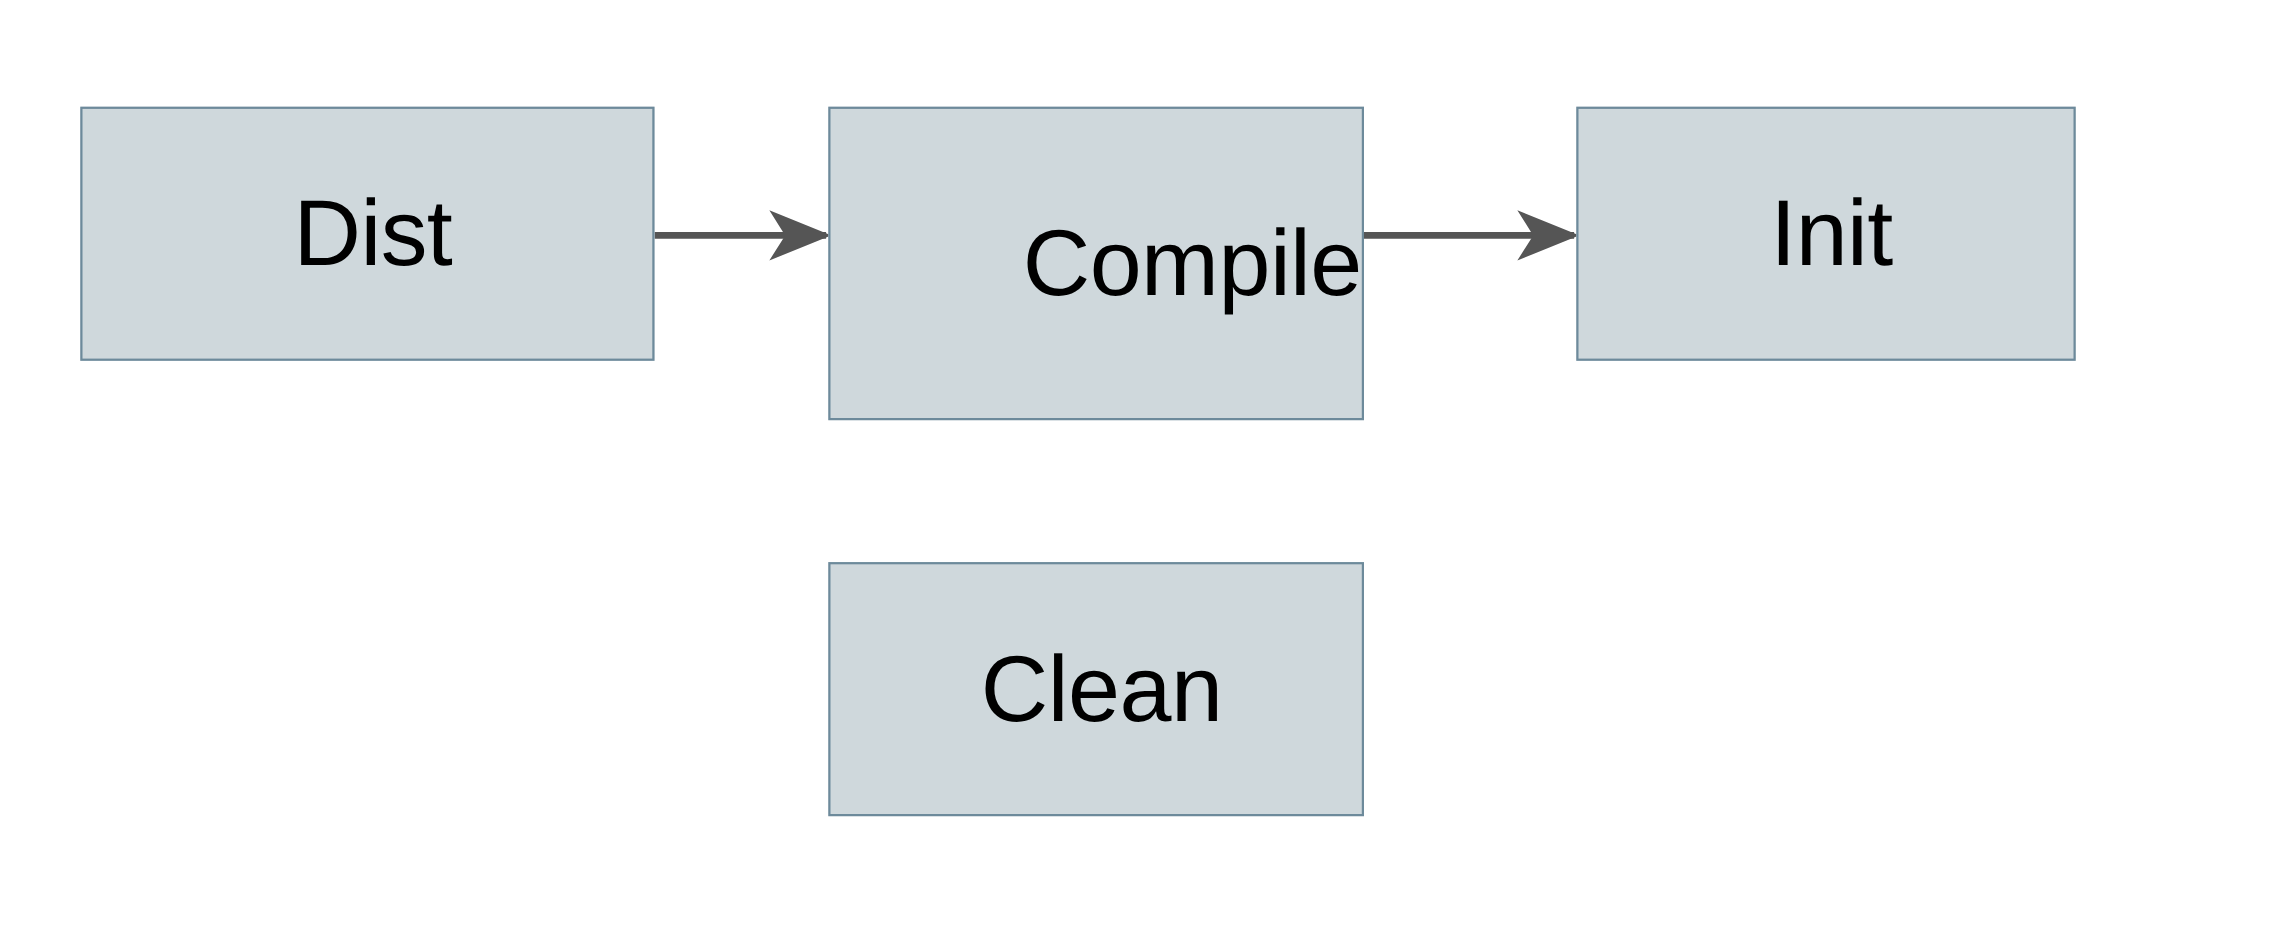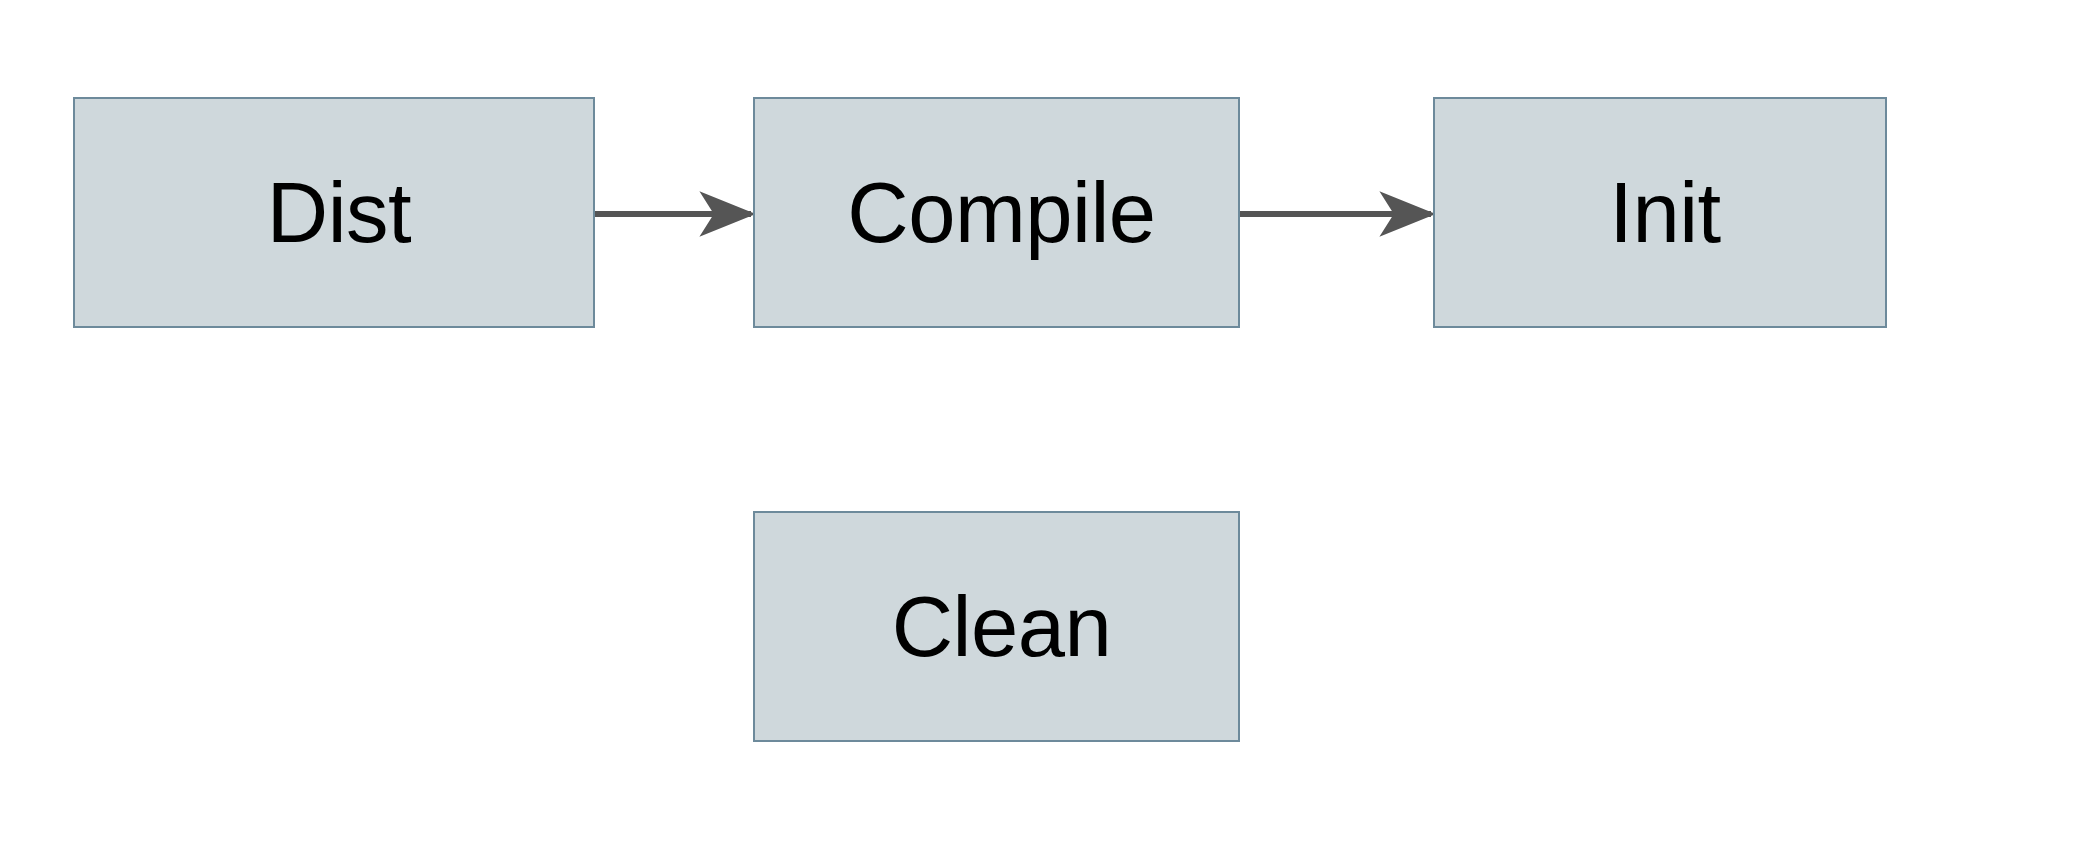--- a/index.html
+++ b/index.html
@@ -43,21 +43,21 @@
     position: absolute;
     left: 0;
     top: 0;
     width: 2078px;
     height: 848px;
     z-index: 1;
     pointer-events: none;
   }
   
   #node-dist    { left: 73px;  top: 97px;  width: 522px; height: 231px; }
-  #node-compile { left: 753px; top: 97px;  width: 487px; height: 231px; }
+  #node-compile { left: 753px; top: 97px;  width: 487px; height: 285px; justify-content: flex-end; }
   #node-init    { left: 1433px; top: 97px; width: 454px; height: 231px; }
   #node-clean   { left: 753px; top: 511px; width: 487px; height: 231px; }
 </style>
 </head>
 <body>
 
 <div id="canvas">
 
   <svg class="edge-layer" viewBox="0 0 2078 848" width="2078" height="848" xmlns="http://www.w3.org/2000/svg">
     <defs>

